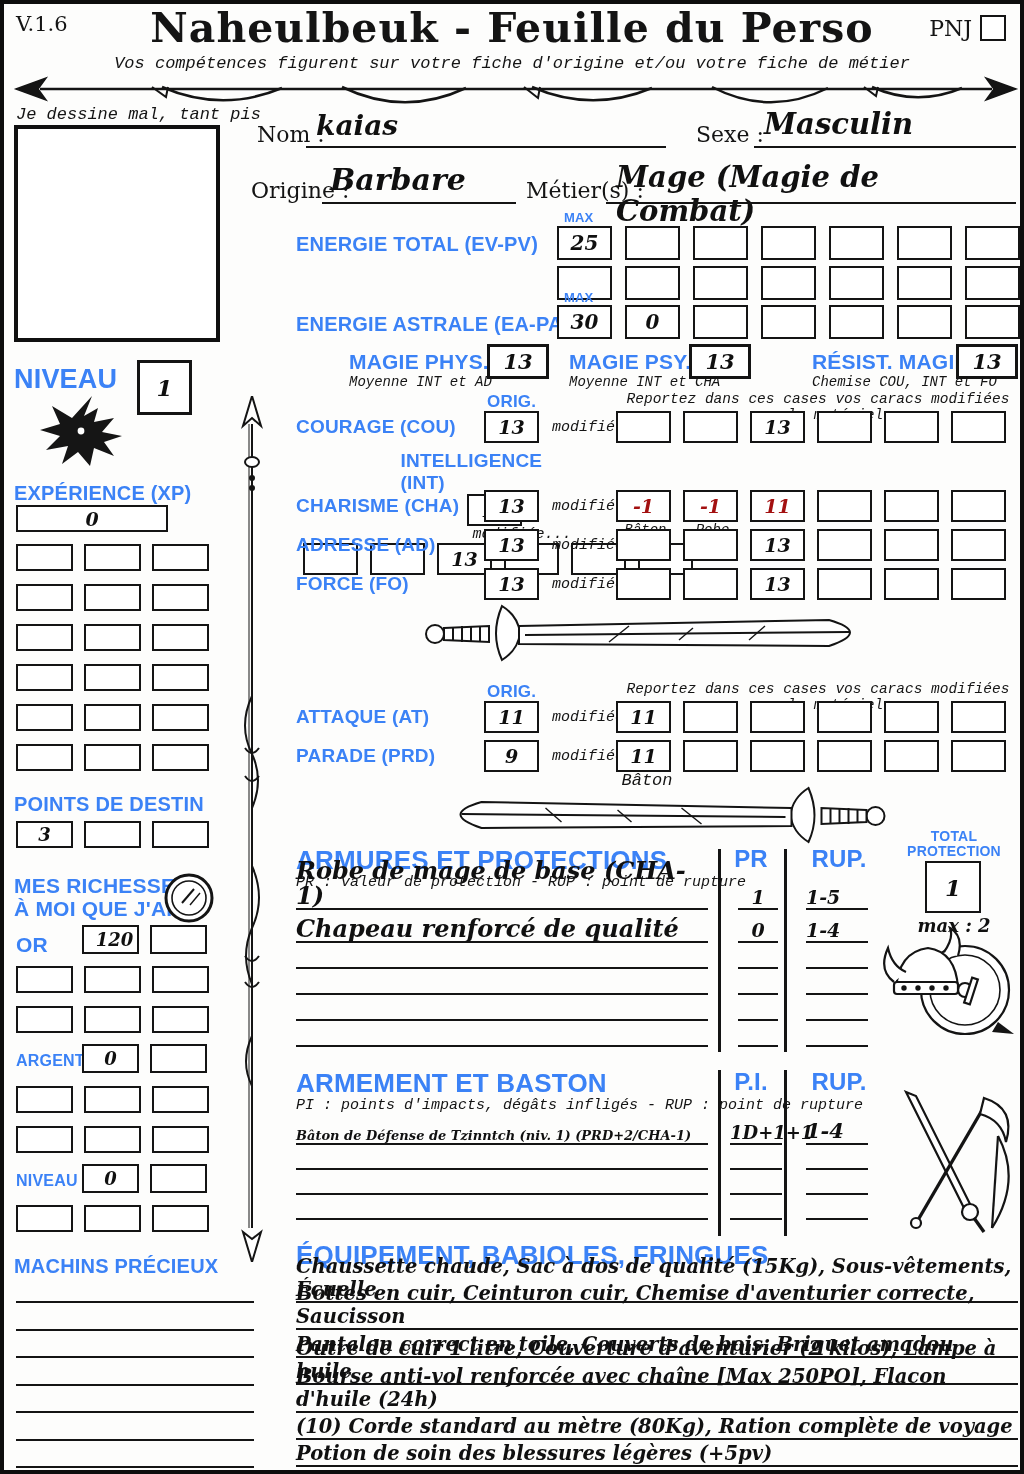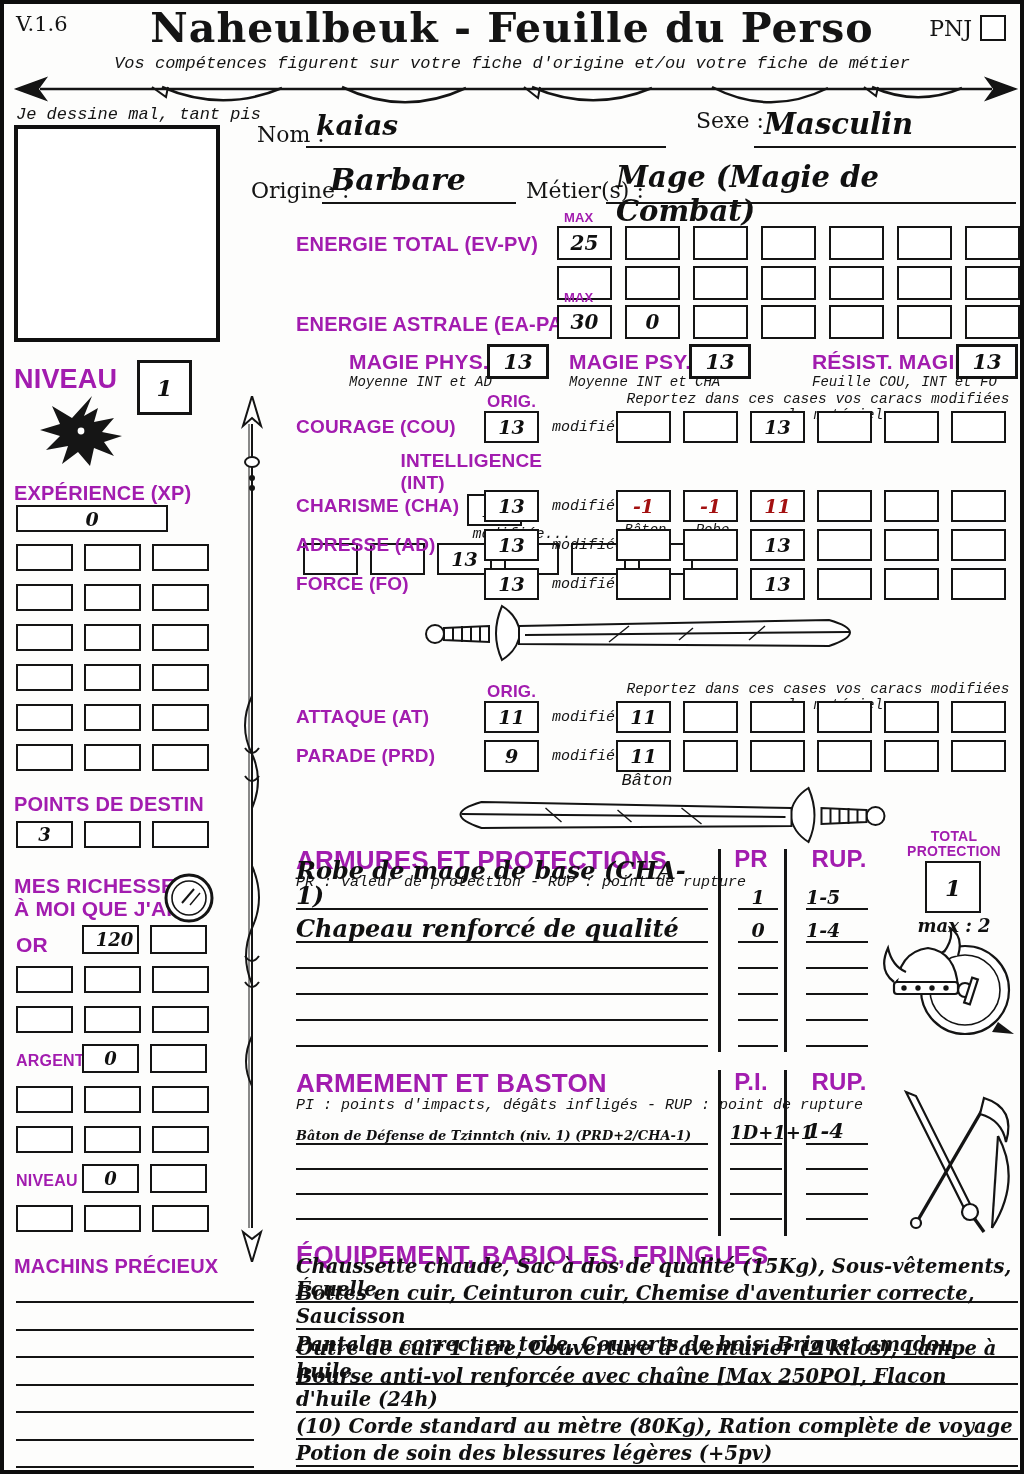--- a/index.html
+++ b/index.html
@@ -3,21 +3,21 @@
 <meta charset="utf-8">
 <style>
   * { margin:0; padding:0; box-sizing:border-box; }
   html,body { background:#e8e8e8; }
   #page {
     position:relative; width:1024px; height:1474px; margin:0 auto;
     background:#fdfdfc; border:4px solid #0d0d0d; overflow:hidden;
     font-family:"Liberation Sans", sans-serif; color:#141414;
   }
   .abs { position:absolute; }
-  .lbl { font-family:"Liberation Sans", sans-serif; font-weight:700; color:#a21caf; letter-spacing:.2px; }
+  .lbl { font-family:"Liberation Sans", sans-serif; font-weight:700; color:#3b82f6; letter-spacing:.2px; }
   .serif { font-family:"DejaVu Serif", serif; }
   .it { font-family:Liberation Mono, monospace; font-style:italic; }
   .hw { font-family:"DejaVu Serif", serif; font-style:italic; font-weight:700; color:#101010; }
   .red { color:#a31010 !important; }
   .box { border:2.5px solid #141414; background:#fff; display:flex; align-items:center; justify-content:center; }
   .box-th { border-width:3px; }
   .uline { border-bottom:2.5px solid #141414; }
   .vrule { width:2.5px; background:#141414; }
   .row-flex { display:flex; align-items:center; }
   .cellgap { display:flex; gap:12px; }
@@ -188,21 +188,21 @@
       <path d="M17,560 q7,10 14,0" fill="none"></path>
       <path d="M17,586 q7,10 14,0" fill="none"></path>
       <path d="M24,640 q-12,26 0,50" fill="none"></path>
       <polygon points="24,866 33,836 24,843 15,836"></polygon>
     </g>
   </svg>
 
   <div class="abs serif" style="left:253px; top:118px; font-size:22px;">Nom :</div>
   <div class="abs hw" style="left:312px; top:105px; font-size:28px;">kaias</div>
   <div class="abs uline" style="left:302px; top:142px; width:360px;"></div>
-  <div class="abs serif" style="left:692px; top:104px; font-size:22px;">Sexe :</div>
+  <div class="abs serif" style="left:692px; top:118px; font-size:22px;">Sexe :</div>
   <div class="abs hw" style="left:760px; top:103px; font-size:29px;">Masculin</div>
   <div class="abs uline" style="left:750px; top:142px; width:262px;"></div>
 
   <div class="abs serif" style="left:247px; top:174px; font-size:22px;">Origine :</div>
   <div class="abs hw" style="left:326px; top:158px; font-size:30px;">Barbare</div>
   <div class="abs uline" style="left:318px; top:198px; width:194px;"></div>
   <div class="abs serif" style="left:522px; top:174px; font-size:22px;">Métier(s) :</div>
   <div class="abs hw" style="left:612px; top:156px; font-size:29px;">Mage (Magie de Combat)</div>
   <div class="abs uline" style="left:602px; top:198px; width:410px;"></div>
 
@@ -241,21 +241,21 @@
   <div class="abs lbl" style="left:345px; top:346px; font-size:21px;">MAGIE PHYS.</div>
   <div class="abs box box-th hw" style="left:483px; top:340px; width:62px; height:35px; font-size:21px;">13</div>
   <div class="abs it" style="left:345px; top:370px; font-size:14px;">Moyenne INT et AD</div>
 
   <div class="abs lbl" style="left:565px; top:346px; font-size:21px;">MAGIE PSY.</div>
   <div class="abs box box-th hw" style="left:685px; top:340px; width:62px; height:35px; font-size:21px;">13</div>
   <div class="abs it" style="left:565px; top:370px; font-size:14px;">Moyenne INT et CHA</div>
 
   <div class="abs lbl" style="left:808px; top:346px; font-size:21px;">RÉSIST. MAGIE</div>
   <div class="abs box box-th hw" style="left:952px; top:340px; width:62px; height:35px; font-size:21px;">13</div>
-  <div class="abs it" style="left:808px; top:370px; font-size:14px;">Feuille COU, INT et FO</div>
+  <div class="abs it" style="left:808px; top:370px; font-size:14px;">Chemise COU, INT et FO</div>
 
   <div class="abs lbl" style="left:483px; top:388px; font-size:17px;">ORIG.</div>
   <div class="abs it" style="left:614px; top:387px; width:400px; text-align:center; font-size:14.5px;">Reportez dans ces cases vos caracs modifiées par le matériel</div>
 
   <div class="abs row-flex" style="left:292px; top:407px;">
     <div class="lbl" style="width:188px; font-size:19px;">COURAGE (COU)</div>
     <div class="ccell box-th hw">13</div>
     <div class="it" style="width:70px; padding-left:13px; font-size:15px;">modifié...</div>
     <div class="cellgap" style="margin-left:7px;">
       <div class="ccell hw"></div>

